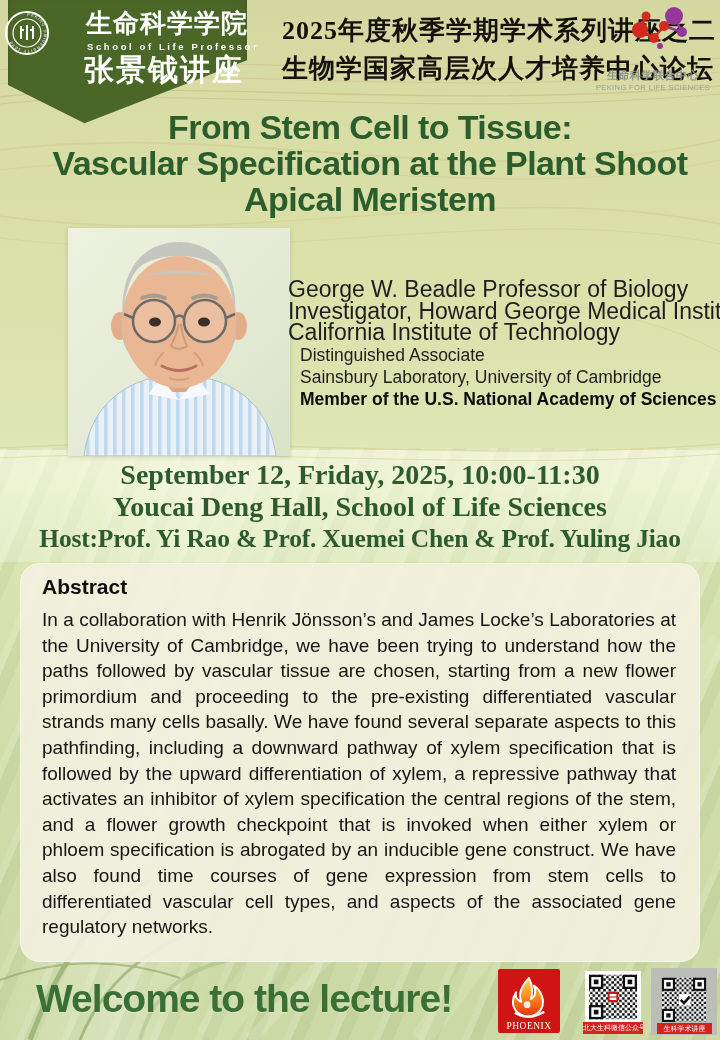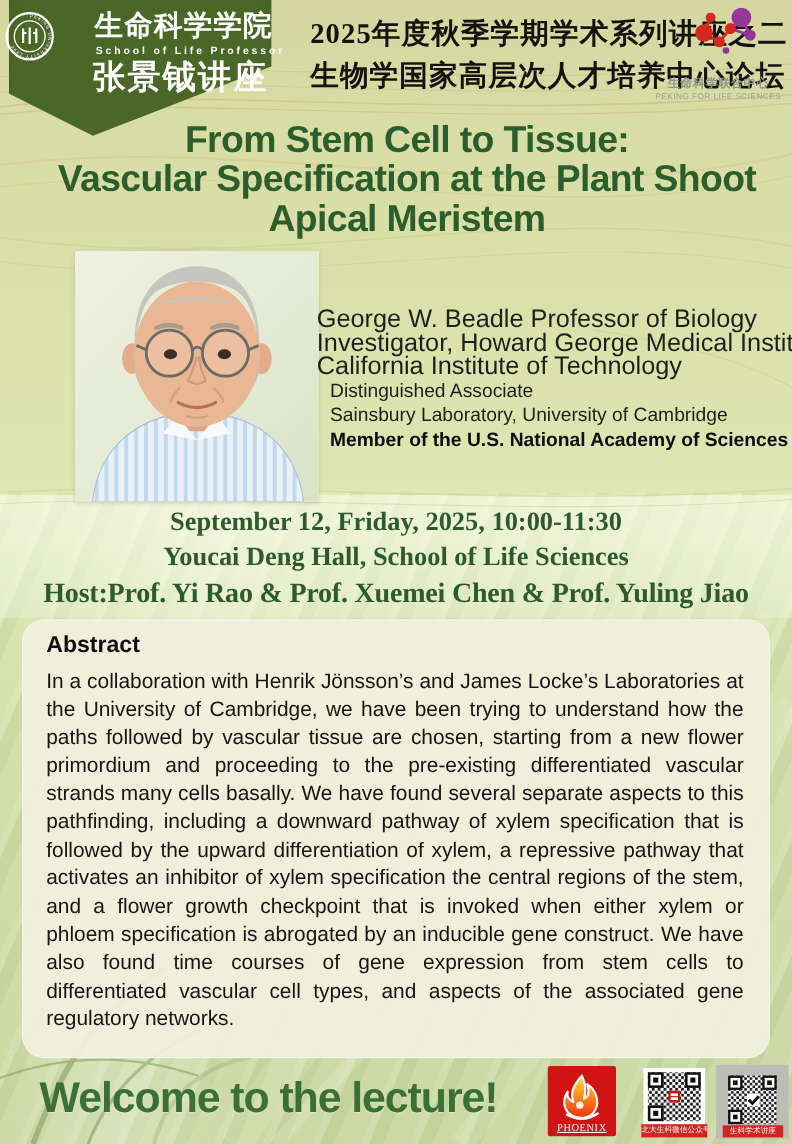--- a/index.html
+++ b/index.html
@@ -47,36 +47,36 @@
   .photo{left:68px;top:228px;width:222px;height:228px;box-shadow:0 1px 4px rgba(90,100,60,.25);}
   .spk-name{left:298px;top:234px;font-size:31px;font-weight:bold;color:#0d0d0d;letter-spacing:-.5px;white-space:nowrap;}
   .aff1{left:288px;top:279px;font-size:23px;line-height:21.5px;color:#1e1e1e;}
   .aff2{left:300px;top:345px;font-size:17.5px;line-height:21.5px;color:#1e1e1e;}
   .honor{left:300px;top:389px;font-size:17.5px;font-weight:bold;color:#0d0d0d;white-space:nowrap;}
   .aff1 div,.aff2 div{white-space:nowrap;}
 
   
   .event{left:0;top:459px;width:720px;text-align:center;color:#2d5a2f;
     font-family:"Liberation Serif",serif;font-weight:bold;}
-  .ev1,.ev2{font-size:24px;line-height:32px;}
+  .ev1,.ev2{font-size:28px;line-height:32px;}
   .ev3{font-size:25.5px;line-height:31px;letter-spacing:-.2px;white-space:nowrap;}
 
   
   .abstract{left:20px;top:563px;width:680px;height:399px;border-radius:20px;
     background:rgba(241,240,222,.93);box-shadow:0 0 0 1px rgba(255,255,255,.35) inset;
     padding:10px 24px 0 22px;}
   .abs-h{font-size:21px;font-weight:bold;color:#0e0e0e;margin:2px 0 8px 0;}
   .abs-b{font-size:19px;line-height:25.6px;color:#151515;text-align:justify;}
 
   
   .welcome{left:36px;top:977px;font-size:39px;font-weight:bold;color:#3a7035;
     letter-spacing:-1px;white-space:nowrap;text-shadow:0 1px 1px rgba(255,255,255,.35);}
   .phoenix{left:498px;top:969px;width:62px;height:64px;background:#d01414;border-radius:2px;
     display:flex;flex-direction:column;align-items:center;justify-content:flex-end;padding-bottom:2px;}
-  .phx-label{color:#fff;font-family:"Liberation Serif",serif;font-size:9.5px;letter-spacing:.5px;line-height:10px;text-decoration:underline;}
+  .phx-label{color:#fff;font-family:"Liberation Serif",serif;font-size:9.5px;letter-spacing:.5px;line-height:10px;}
   .qr-white{left:585px;top:971px;width:56px;height:52px;background:#fff;padding:2px;}
   .qr-cap1{left:583px;top:1022px;width:60px;height:12px;background:#d42420;color:#fff;
     font-size:7px;line-height:12px;text-align:center;white-space:nowrap;overflow:hidden;}
   .qr-gray{left:651px;top:968px;width:66px;height:67px;background:#bcbcb8;padding:4px 6px;}
   .qr-cap2{left:657px;top:1023px;width:55px;height:11px;background:#d42420;color:#fff;
     font-size:7px;line-height:11px;text-align:center;white-space:nowrap;overflow:hidden;}
 </style>
 </head>
 <body>
 

